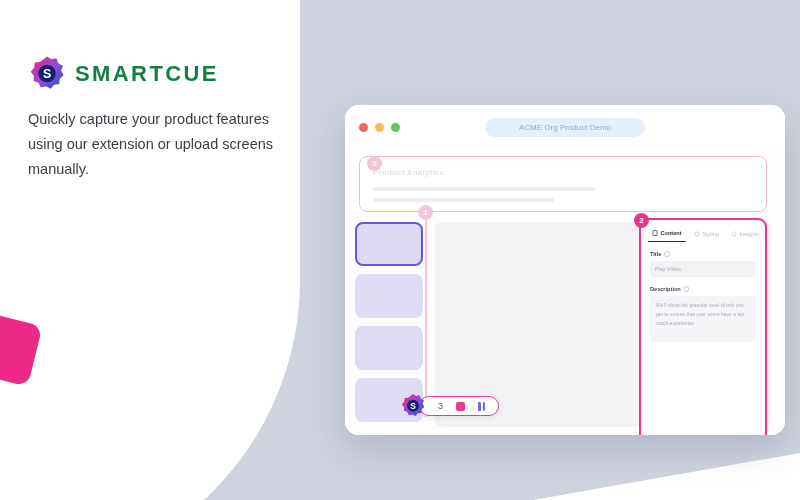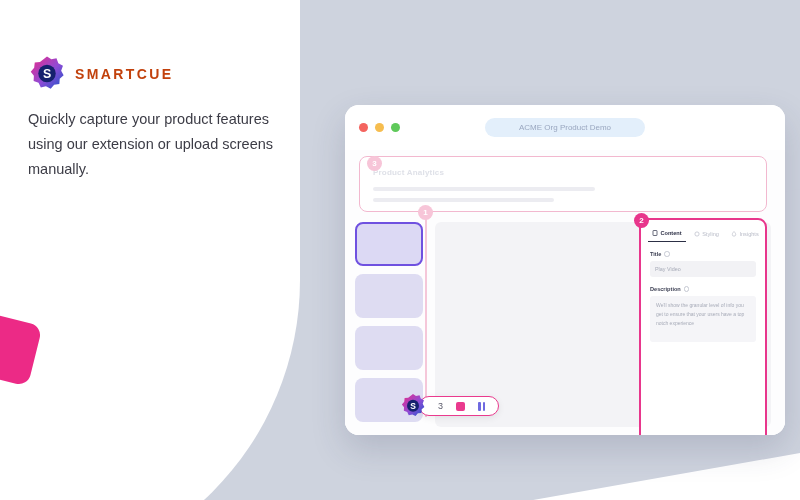--- a/index.html
+++ b/index.html
@@ -47,22 +47,22 @@
     z-index: 2;
   }
 
   
   .left-col { position: absolute; left: 28px; top: 55px; width: 300px; z-index: 6; }
 
   .logo-row { display: flex; align-items: center; gap: 9px; }
   .logo-mark { position: relative; width: 38px; height: 38px; flex: none; }
   .logo-mark svg { display:block; width: 38px; height: 38px; }
   .logo-word {
-    font-size: 14px; font-weight: bold; letter-spacing: 2.4px;
-    color: #c2410c;
+    font-size: 22px; font-weight: bold; letter-spacing: 2.4px;
+    color: #15803d;
   }
 
   .headline {
     margin-top: 33px;
     font-size: 30px; line-height: 1.28; font-weight: bold;
     color: #1b1f9e; letter-spacing: -0.2px; max-width: 260px;
   }
   .subcopy {
     margin-top: 14px;
     font-size: 14.5px; line-height: 1.72; color: #3c3c46;

